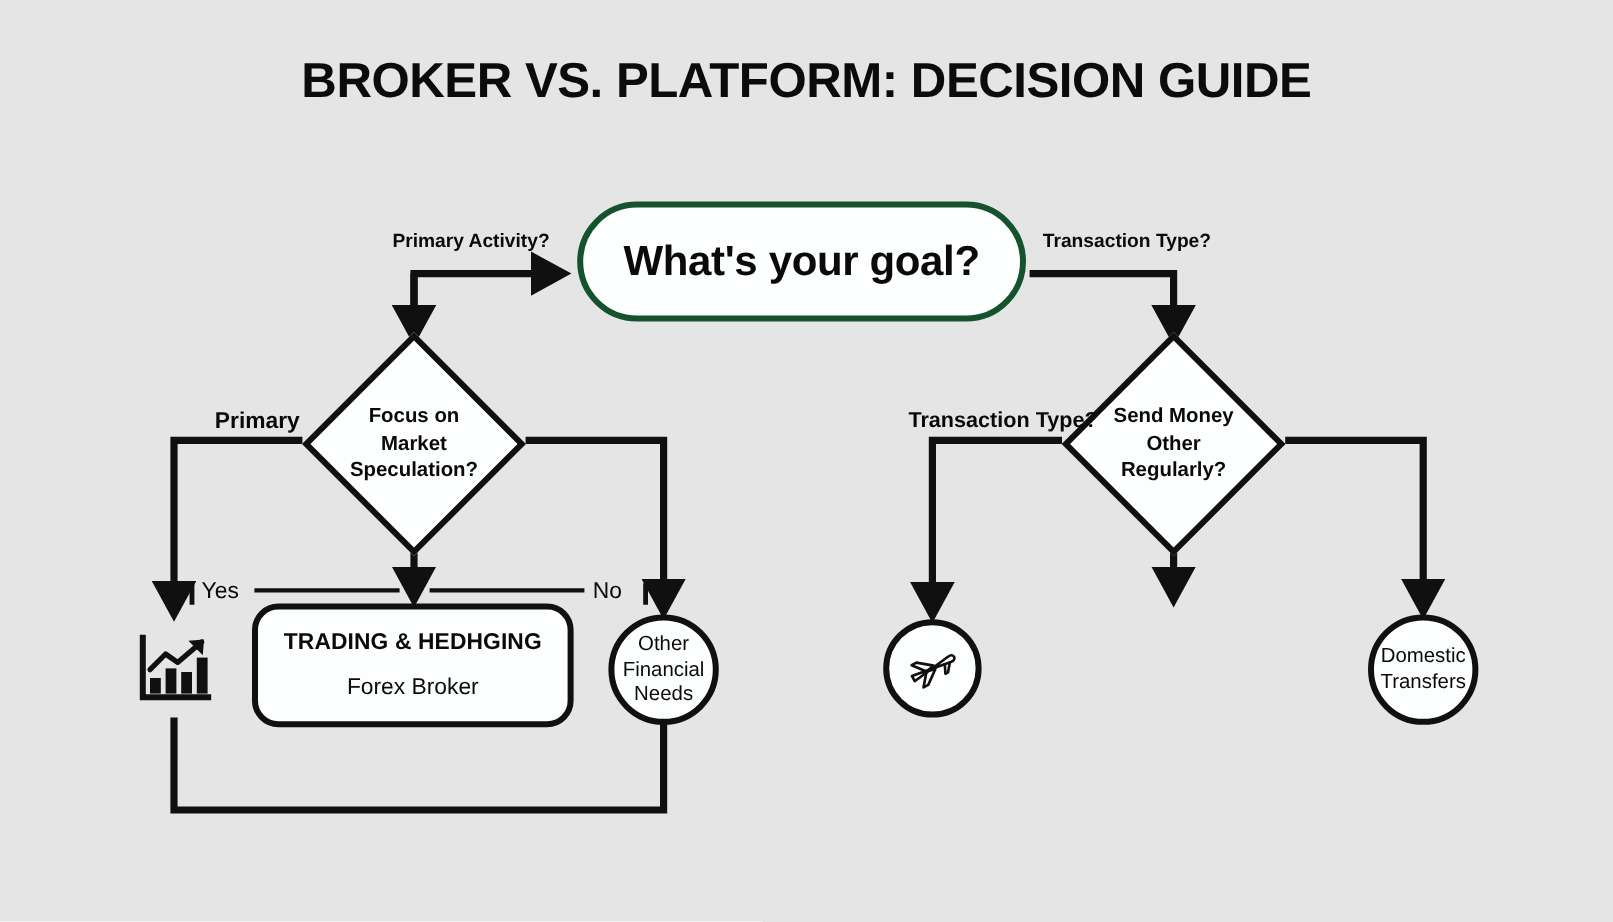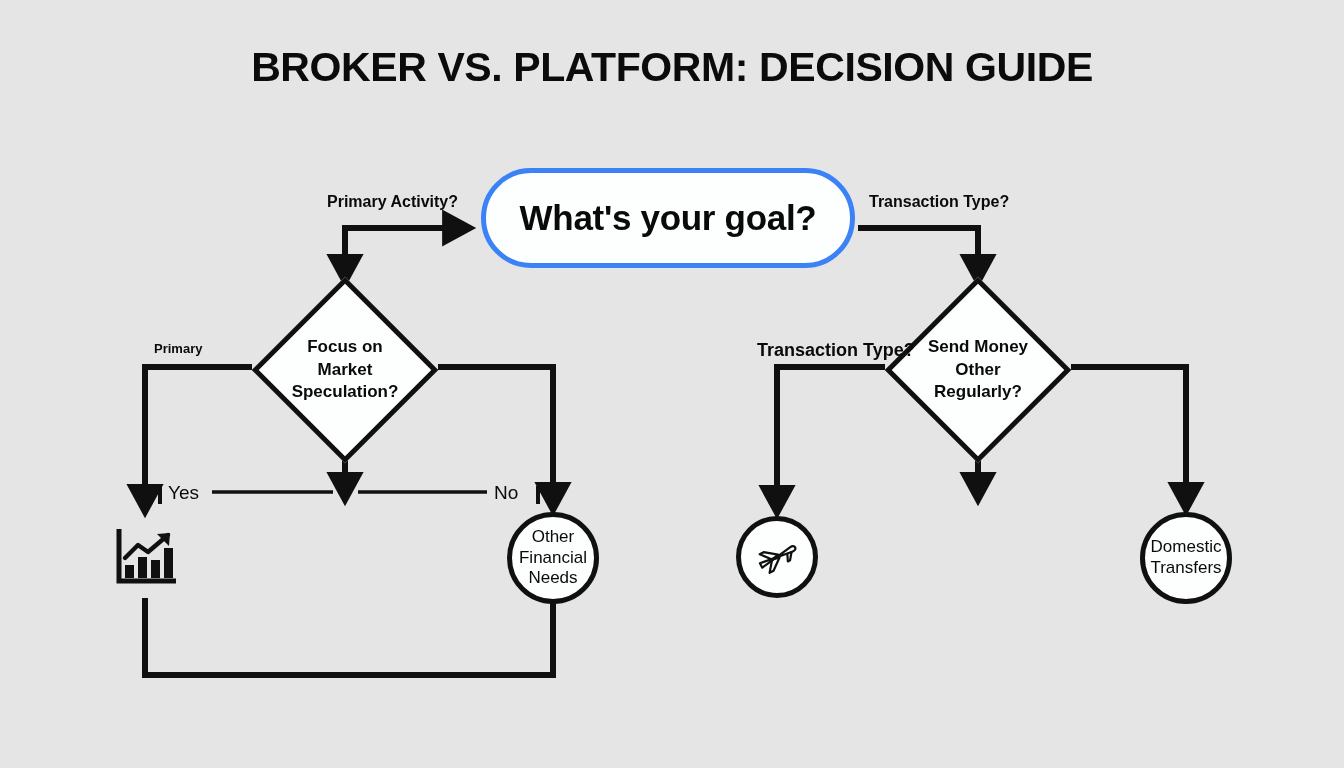--- a/index.html
+++ b/index.html
@@ -39,21 +39,21 @@
     letter-spacing: -0.4px;
     color: #0b0b0b;
     font-family: "Liberation Sans", sans-serif;
   }
   
   #goal-node {
     left: 481px;
     top: 168px;
     width: 374px;
     height: 100px;
-    border: 5px solid #3b82f6;
+    border: 5px solid #14532d;
     border-radius: 50px;
     background: #fdffff;
     display: flex;
     align-items: center;
     justify-content: center;
     font-size: 35px;
     font-weight: 700;
     letter-spacing: -0.3px;
   }
   
@@ -169,21 +169,21 @@
     height: 62px;
   }
   
   .label {
     font-size: 16px;
     font-weight: 700;
     white-space: nowrap;
   }
   #lbl-primary-activity { left: 327px; top: 193px; }
   #lbl-transaction-type-1 { left: 869px; top: 193px; }
-  #lbl-primary { left: 154px; top: 341px; font-size: 13px; }
+  #lbl-primary { left: 179px; top: 341px; font-size: 19px; }
   #lbl-transaction-type-2 { left: 757px; top: 340px; font-size: 18px; }
   #lbl-yes { left: 168px; top: 482px; font-weight: 400; font-size: 19px; }
   #lbl-no { left: 494px; top: 482px; font-weight: 400; font-size: 19px; }
 </style>
 </head>
 <body>
 
 <div id="canvas">
 
   <div id="title">BROKER VS. PLATFORM: DECISION GUIDE</div>
@@ -242,20 +242,24 @@
 
   <div class="diamond-wrap" id="diamond-right">
     <div class="diamond-shape"></div>
     <div class="diamond-text">
       <div>Send Money</div>
       <div>Other</div>
       <div>Regularly?</div>
     </div>
   </div>
 
+  <div class="node result-box" id="box-forex">
+    <div class="result-title">TRADING &amp; HEDHGING</div>
+    <div class="result-sub">Forex Broker</div>
+  </div>
 
 
   <div class="node circle-node" id="circle-domestic">
     <div>
       <div>Domestic</div>
       <div>Transfers</div>
     </div>
   </div>
 
   <div class="node circle-node" id="circle-other">

